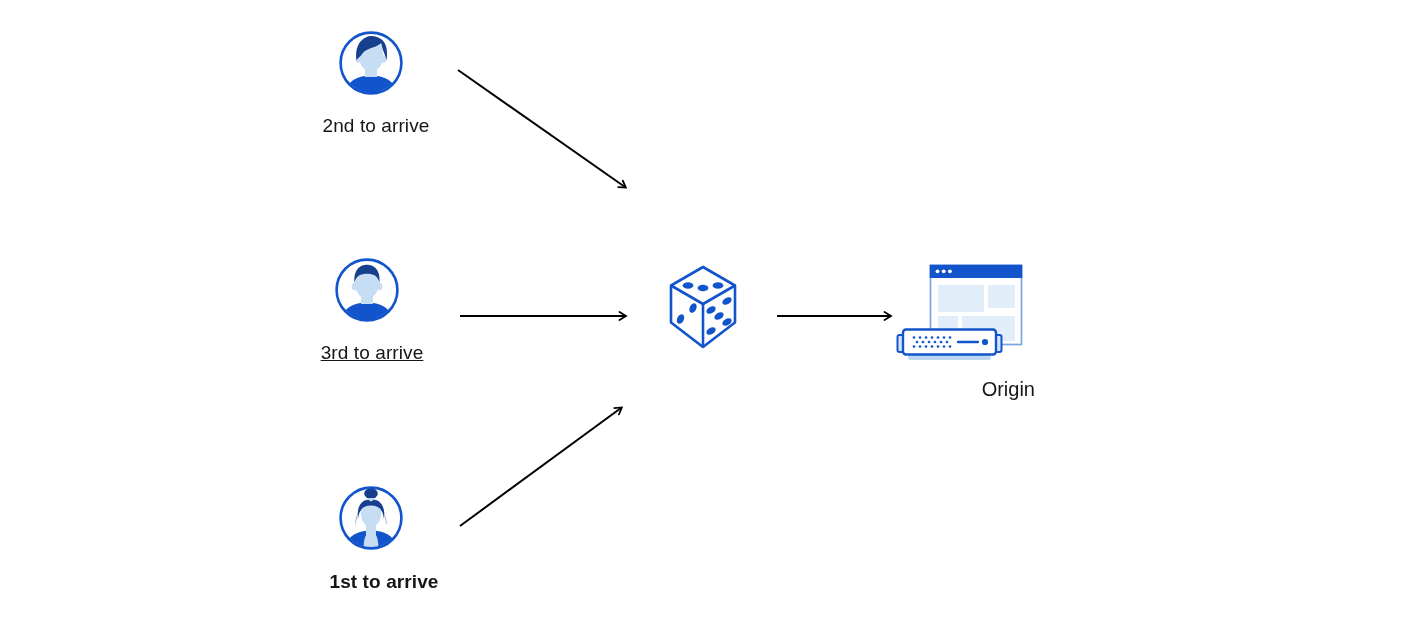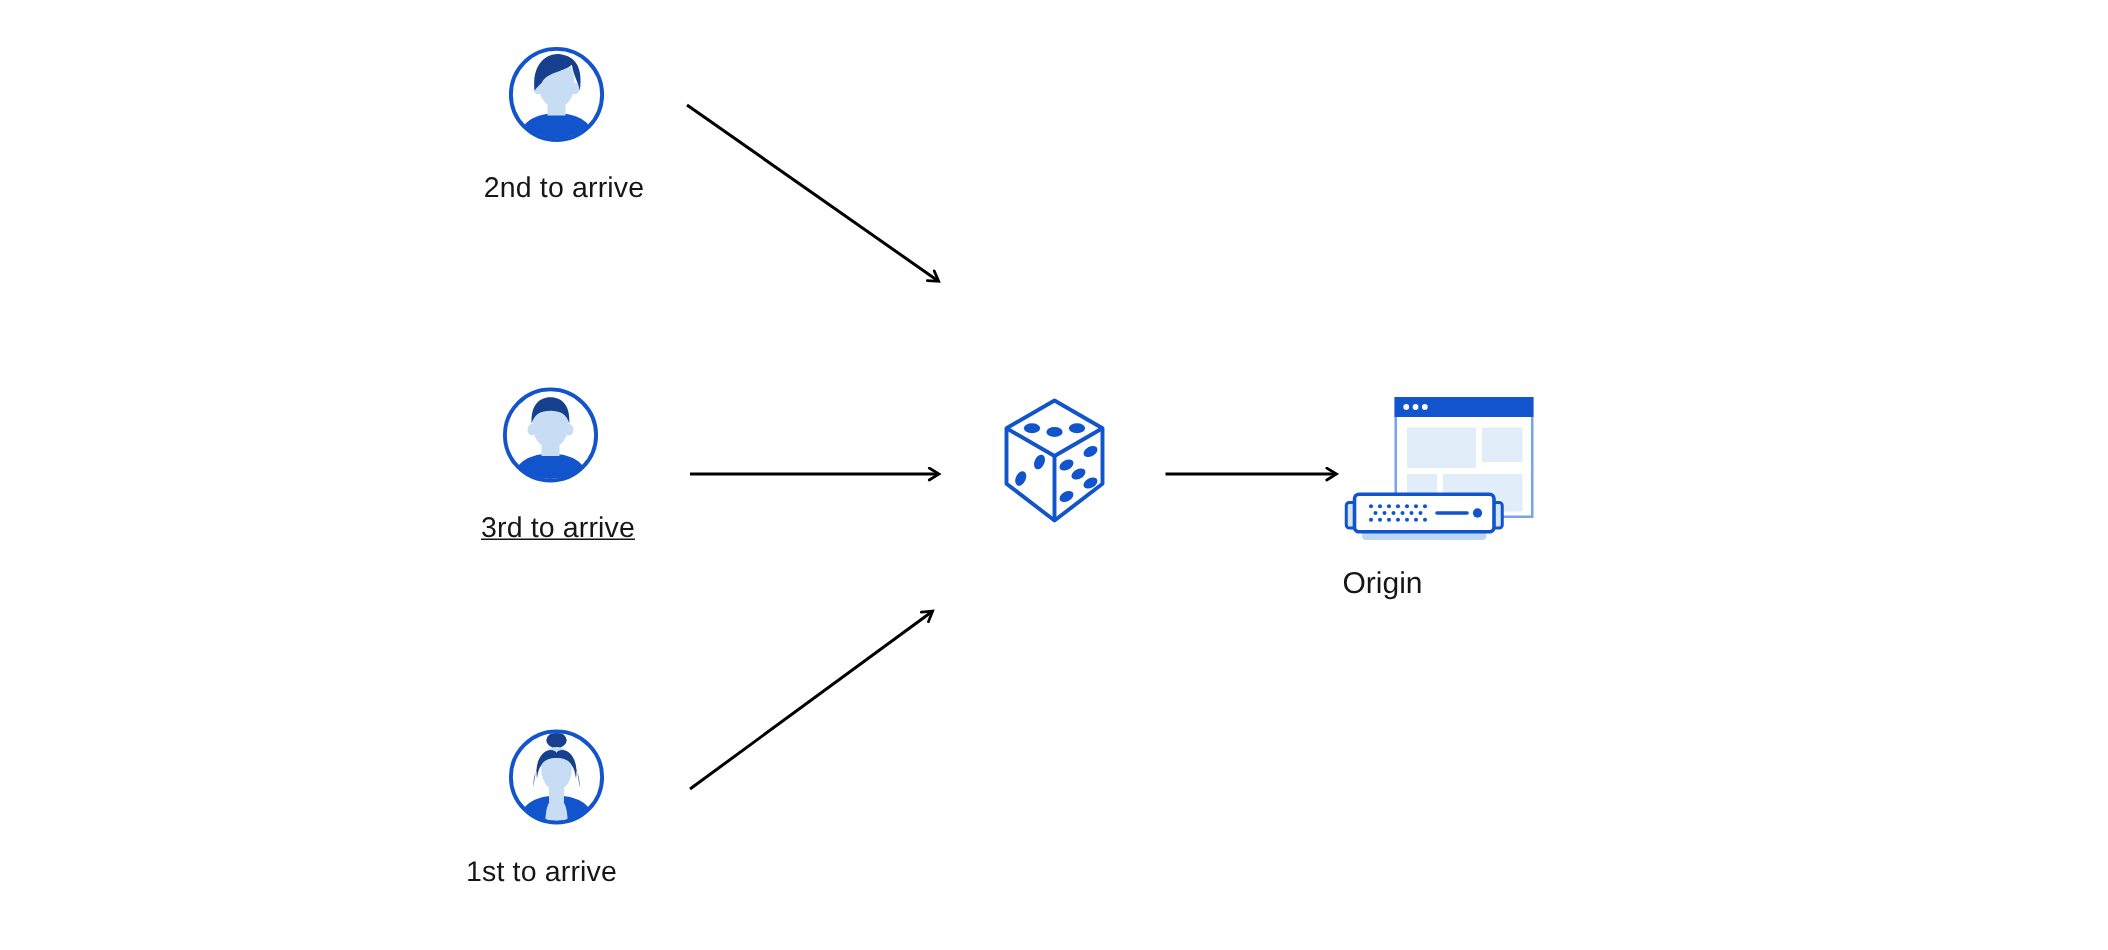--- a/index.html
+++ b/index.html
@@ -18,21 +18,21 @@
     width: 150px;
     text-align: center;
     font-size: 19px;
     letter-spacing: 0.1px;
     color: #161616;
     white-space: nowrap;
   }
   .origin-label {
     position: absolute;
     width: 140px;
-    text-align: left;
+    text-align: right;
     font-size: 20px;
     color: #161616;
   }
   svg { display: block; }
 </style>
 </head>
 <body>
 
 <div class="canvas">
 
@@ -102,21 +102,21 @@
       <path d="M25.5,66 C25.5,53 27.5,47.5 33,47.5 C38.5,47.5 40.5,53 40.5,66 Z" fill="#C7DDF3"></path>
       <rect x="28" y="33" width="10" height="17" fill="#C7DDF3"></rect>
       <path d="M28,36 q5,3.6 10,0 l0,3 q-5,3.2 -10,0 Z" fill="#9DC0E8"></path>
       <ellipse cx="33" cy="8.5" rx="6.8" ry="5.2" fill="#16408E"></ellipse>
       <path d="M17.8,40 C15.2,15.5 50.8,15.5 48.2,40 C47.6,26.5 43,17.8 33,17.8 C23,17.8 18.4,26.5 17.8,40 Z" fill="#16408E"></path>
       <path d="M22.8,27 C22.8,16.5 28,13 33,13 C38,13 43.2,16.5 43.2,27 C43.2,36 38.6,42 33,42 C27.4,42 22.8,36 22.8,27 Z" fill="#C7DDF3"></path>
       <path d="M20,34 C17.6,16 30,12.2 33,16.8 C36,12.2 48.4,16 46,34 C44.8,25 41.6,20.4 33,20.4 C24.4,20.4 21.2,25 20,34 Z" fill="#16408E"></path>
     </g>
     <circle cx="33" cy="33" r="30.4" fill="none" stroke="#1254CB" stroke-width="2.6"></circle>
   </svg>
-  <div class="node-label" style="left:286px; top:571px;">1st to arrive</div>
+  <div class="node-label" style="left:309px; top:571px;font-weight:bold;">1st to arrive</div>
 
   <svg class="abs" style="left:665px; top:262px;" width="76" height="90" viewBox="0 0 76 90">
     <g fill="#ffffff" stroke="#1254CB" stroke-width="2.6" stroke-linejoin="round">
       <path d="M38,5 L70,23.5 L70,60.5 L38,85 L6,60.5 L6,23.5 Z"></path>
     </g>
     <g fill="none" stroke="#1254CB" stroke-width="2.6" stroke-linejoin="round">
       <path d="M6,23.5 L38,42 L70,23.5"></path>
       <path d="M38,42 L38,85"></path>
     </g>
     <g fill="#1254CB">

